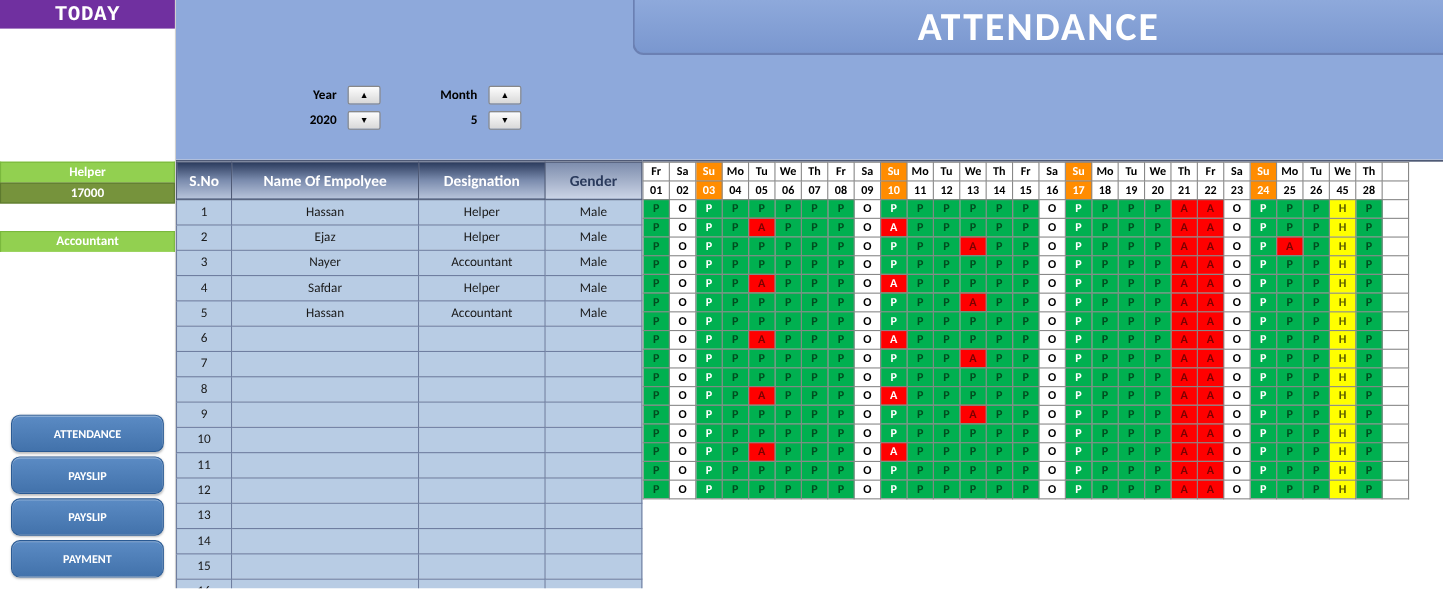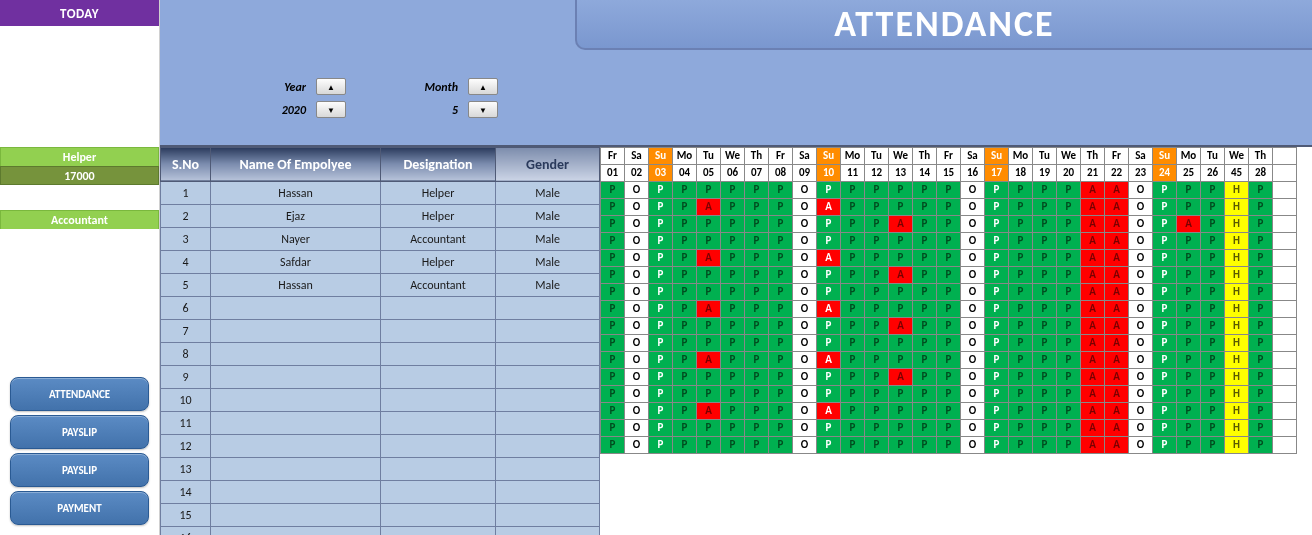--- a/index.html
+++ b/index.html
@@ -22,25 +22,26 @@
     display: flex;
     flex-direction: column;
     border-right: 1px solid #d0d0d0;
   }
   .today-btn {
     height: 26px;
     margin: 0 0 1px 0;
     background: #7030A0;
     color: #fff;
     font-weight: bold;
-    font-size: 13px;
+    font-size: 19px;
     display: flex;
     align-items: center;
     justify-content: center;
     letter-spacing: 0.5px;
+    font-family: Liberation Mono, monospace;
   }
   .spacer-left1 { height: 120px; }
   .salary-block {
     margin-bottom: 25px;
   }
   .salary-label {
     background: #92D050;
     color: #fff;
     font-weight: bold;
     text-align: center;
@@ -103,22 +104,21 @@
     border-left: 2px solid #6b80b3;
     border-bottom: 2px solid #6b80b3;
     border-bottom-left-radius: 10px;
     background: linear-gradient(#8EA9DB, #7a97cf);
   }
   .spinners {
     position: absolute;
     top: 78px;
     left: 110px;
     display: flex;
-    gap: 76px;
-    font-style: italic;
+    gap: 52px;
   }
   .spinner-col {
     display: flex;
     flex-direction: column;
     align-items: flex-end;
     gap: 6px;
   }
   .spinner-row { display: flex; align-items: center; gap: 10px; }
   .spinner-label { font-weight: bold; color: #000; }
   .spinner-value { font-weight: bold; color: #000; min-width: 36px; text-align: right; }
@@ -161,21 +161,21 @@
     background: #B8CCE4;
     border: 1px solid #6f7ea0;
     text-align: center;
     color: #1a1a1a;
     font-size: 12px;
     padding: 0 4px;
   }
   .col-sno { width: 50px; }
   .col-name { width: 170px; }
   .col-des { width: 115px; }
-  .col-gen { width: 104px; }
+  .col-gen { width: 88px; }
 
   .grid-right {
     flex: 1 1 auto;
     overflow-x: hidden;
     border-top: 2px solid #4F5A76;
   }
   .grid-right table { border-collapse: collapse; }
   .grid-right th, .grid-right td {
     width: 24px; min-width: 24px; max-width: 24px;
     height: 17px;

